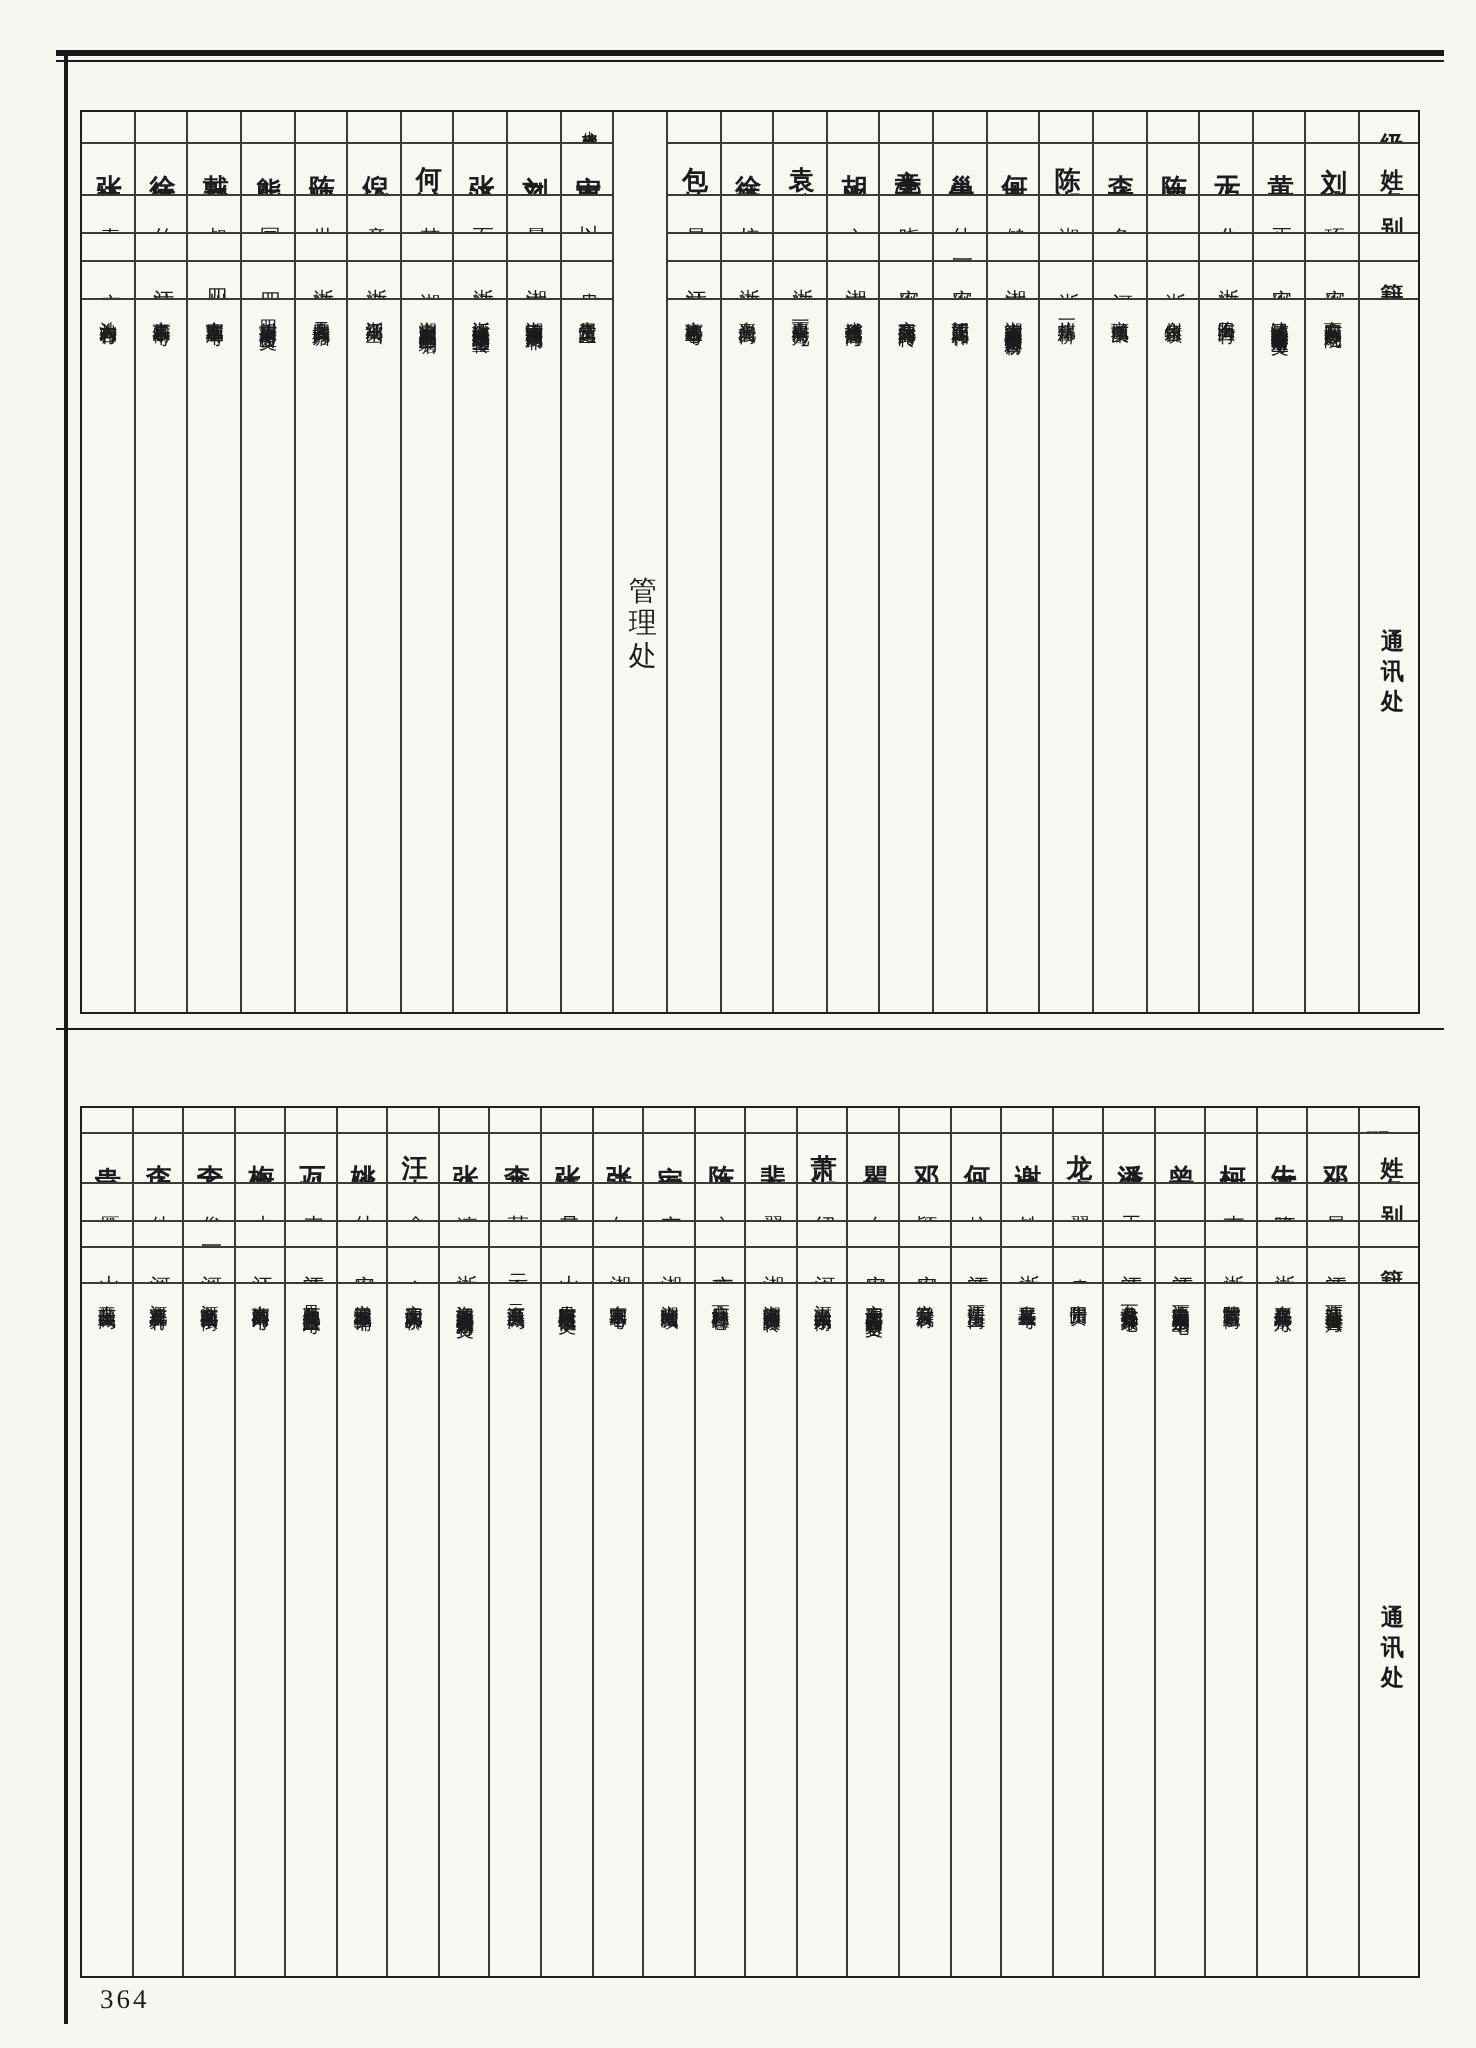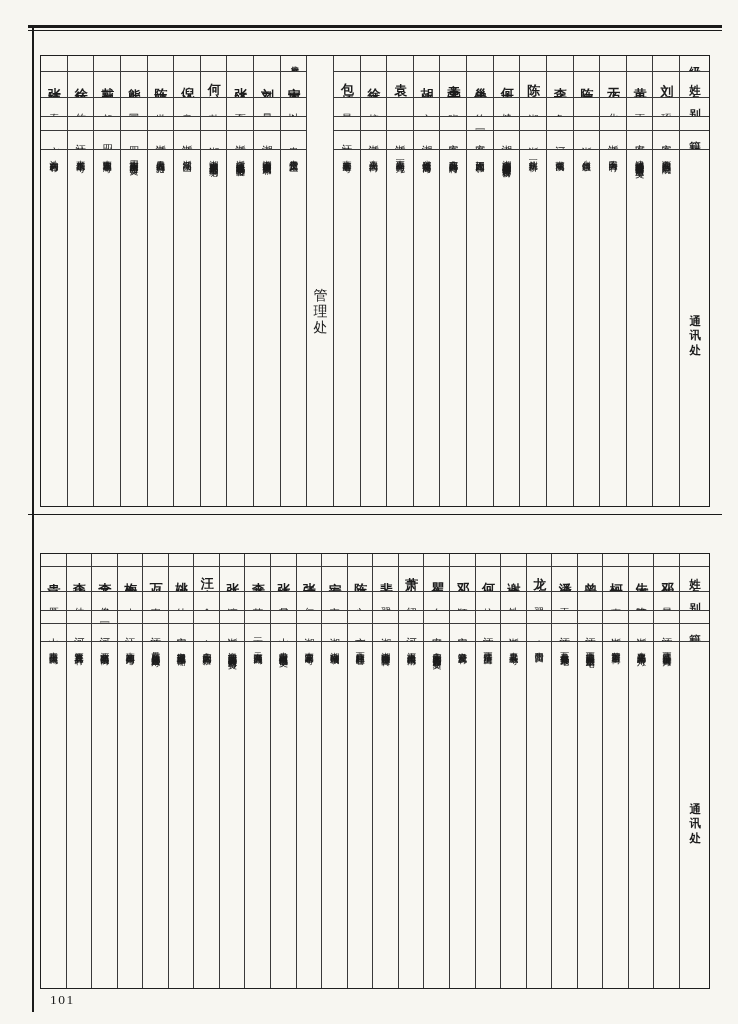--- a/index.html
+++ b/index.html
@@ -1107,15 +1107,15 @@
           <div class="cell native-cell">
             <span class="vtext">山东茌平</span>
           </div>
           <div class="cell address-cell">
             <span class="vtext full start">山东茌平县城内</span>
           </div>
         </div>
       </div>
   </div>
 
-  <div class="page-number">101</div>
+  <div class="page-number">364</div>
 
 </div>
 
 </body></html>

